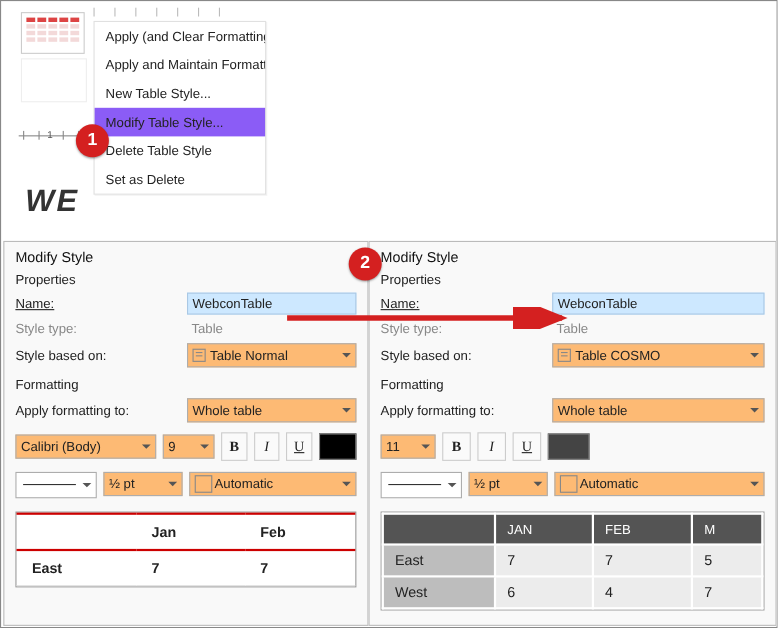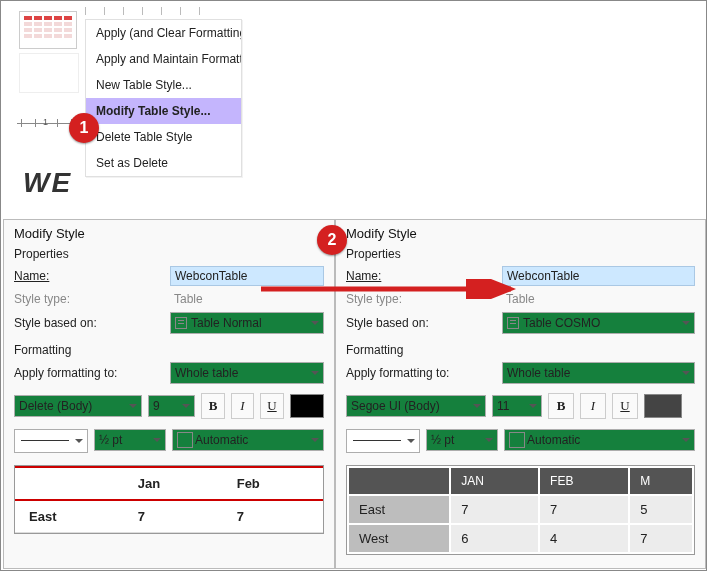--- a/index.html
+++ b/index.html
@@ -6,36 +6,36 @@
   #stage{position:relative;width:707px;height:571px;border:1px solid #888;box-sizing:border-box;overflow:hidden;}
   .thumb{position:absolute;left:18px;top:10px;width:58px;height:38px;background:#fff;border:1px solid #ccc;box-sizing:border-box;padding:2px;}
   .thumb .tr{height:4px;margin:2px 2px;display:flex;gap:2px;}
   .thumb .tr span{flex:1;background:#f3d9d9;}
   .thumb .h span{background:#d44;}
   .thumb2{position:absolute;left:18px;top:52px;width:58px;height:38px;border:1px solid #eee;}
   .top-ticks{position:absolute;left:84px;top:6px;right:400px;height:10px;display:flex;gap:18px;}
   .top-ticks span{width:1px;height:8px;background:#bbb;}
   .ctx{position:absolute;left:84px;top:18px;width:155px;background:#fff;border:1px solid #e0e0e0;box-shadow:1px 1px 0 rgba(0,0,0,.05);}
   .ctx .mi{padding:6px 10px;white-space:nowrap;overflow:hidden;text-overflow:clip;font-size:12px;cursor:default;}
-  .ctx .mi.hi{background:#c4b5fd;font-weight:bold;}
+  .ctx .mi.hi{background:#8b5cf6;}
   .ruler{position:absolute;left:16px;top:118px;width:62px;height:10px;}
   .ruler::before{content:"";position:absolute;left:0;right:0;top:4px;border-top:1px solid #888;}
   .ruler .t{position:absolute;top:0;width:1px;height:8px;background:#888;}
   .ruler .l{position:absolute;top:-2px;font-size:9px;color:#555;}
   .we{position:absolute;left:22px;top:168px;font:italic 900 28px/1 Arial;letter-spacing:2px;color:#333;}
   .dlg{position:absolute;background:#f9f9f9;border:1px solid #bbb;box-sizing:border-box;}
   .dlg .title{padding:6px 10px 0;font-size:13px;color:#111;}
   .dlg .sect{padding:6px 10px 2px;font-size:12px;color:#222;}
   .row{display:flex;align-items:center;padding:3px 10px;gap:6px;justify-content:center;}
   .row .lbl{width:150px;font-size:12px;}
   .row .val{flex:1;}
   .inp{height:20px;border:1px solid #aac8e4;background:#fff;padding:0 4px;font-size:12px;display:flex;align-items:center;box-sizing:border-box;}
   .inp.sel{background:#cde8ff;}
   .ro{color:#888;}
-  .combo{position:relative;height:22px;border:1px solid #adadad;background:#15803d;display:flex;align-items:center;padding:0 18px 0 4px;font-size:12px;box-sizing:border-box;}
+  .combo{position:relative;height:22px;border:1px solid #adadad;background:#fdba74;display:flex;align-items:center;padding:0 18px 0 4px;font-size:12px;box-sizing:border-box;}
   .combo::after{content:"";position:absolute;right:4px;top:50%;margin-top:-2px;border:4px solid transparent;border-top-color:#555;}
   .sico{display:inline-block;width:10px;height:10px;border:1px solid #888;margin-right:4px;position:relative;}
   .sico::before,.sico::after{content:"";position:absolute;left:2px;right:2px;height:1px;background:#888;}
   .sico::before{top:2px}.sico::after{top:5px}
   .fmt-row{display:flex;align-items:center;gap:6px;padding:6px 10px;}
   .fmt-row .combo.font{width:140px;} .fmt-row .combo.sz{width:50px;}
   .tbtn{width:24px;height:24px;border:1px solid #ccc;background:#fafafa;display:flex;align-items:center;justify-content:center;font-size:13px;font-family:"Times New Roman",serif;}
   .tbtn.b{font-weight:bold;} .tbtn.i{font-style:italic;} .tbtn.u{text-decoration:underline;}
   .swatch{width:36px;height:22px;border:1px solid #888;}
   .line-row{display:flex;gap:6px;padding:4px 10px;}
@@ -149,21 +149,21 @@
   <div class="row">
     <div class="lbl">Apply formatting to:</div>
     <div class="val">
           <div class="combo">
             <span>Whole table</span>
           </div>
         </div>
   </div>
   <div class="fmt-row">
     <div class="combo font">
-          <span>Delete (Body)</span>
+          <span>Calibri (Body)</span>
         </div>
     <div class="combo sz">
           <span>9</span>
         </div>
     <div class="tbtn b">B</div>
     <div class="tbtn i">I</div>
     <div class="tbtn u">U</div>
     <div class="swatch" style="background:#000"></div>
   </div>
   <div class="line-row">
@@ -221,23 +221,20 @@
   <div class="sect">Formatting</div>
   <div class="row">
     <div class="lbl">Apply formatting to:</div>
     <div class="val">
           <div class="combo">
             <span>Whole table</span>
           </div>
         </div>
   </div>
   <div class="fmt-row">
-    <div class="combo font">
-          <span>Segoe UI (Body)</span>
-        </div>
     <div class="combo sz">
           <span>11</span>
         </div>
     <div class="tbtn b">B</div>
     <div class="tbtn i">I</div>
     <div class="tbtn u">U</div>
     <div class="swatch" style="background:#444444"></div>
   </div>
   <div class="line-row">
     <div class="linestyle"></div>

